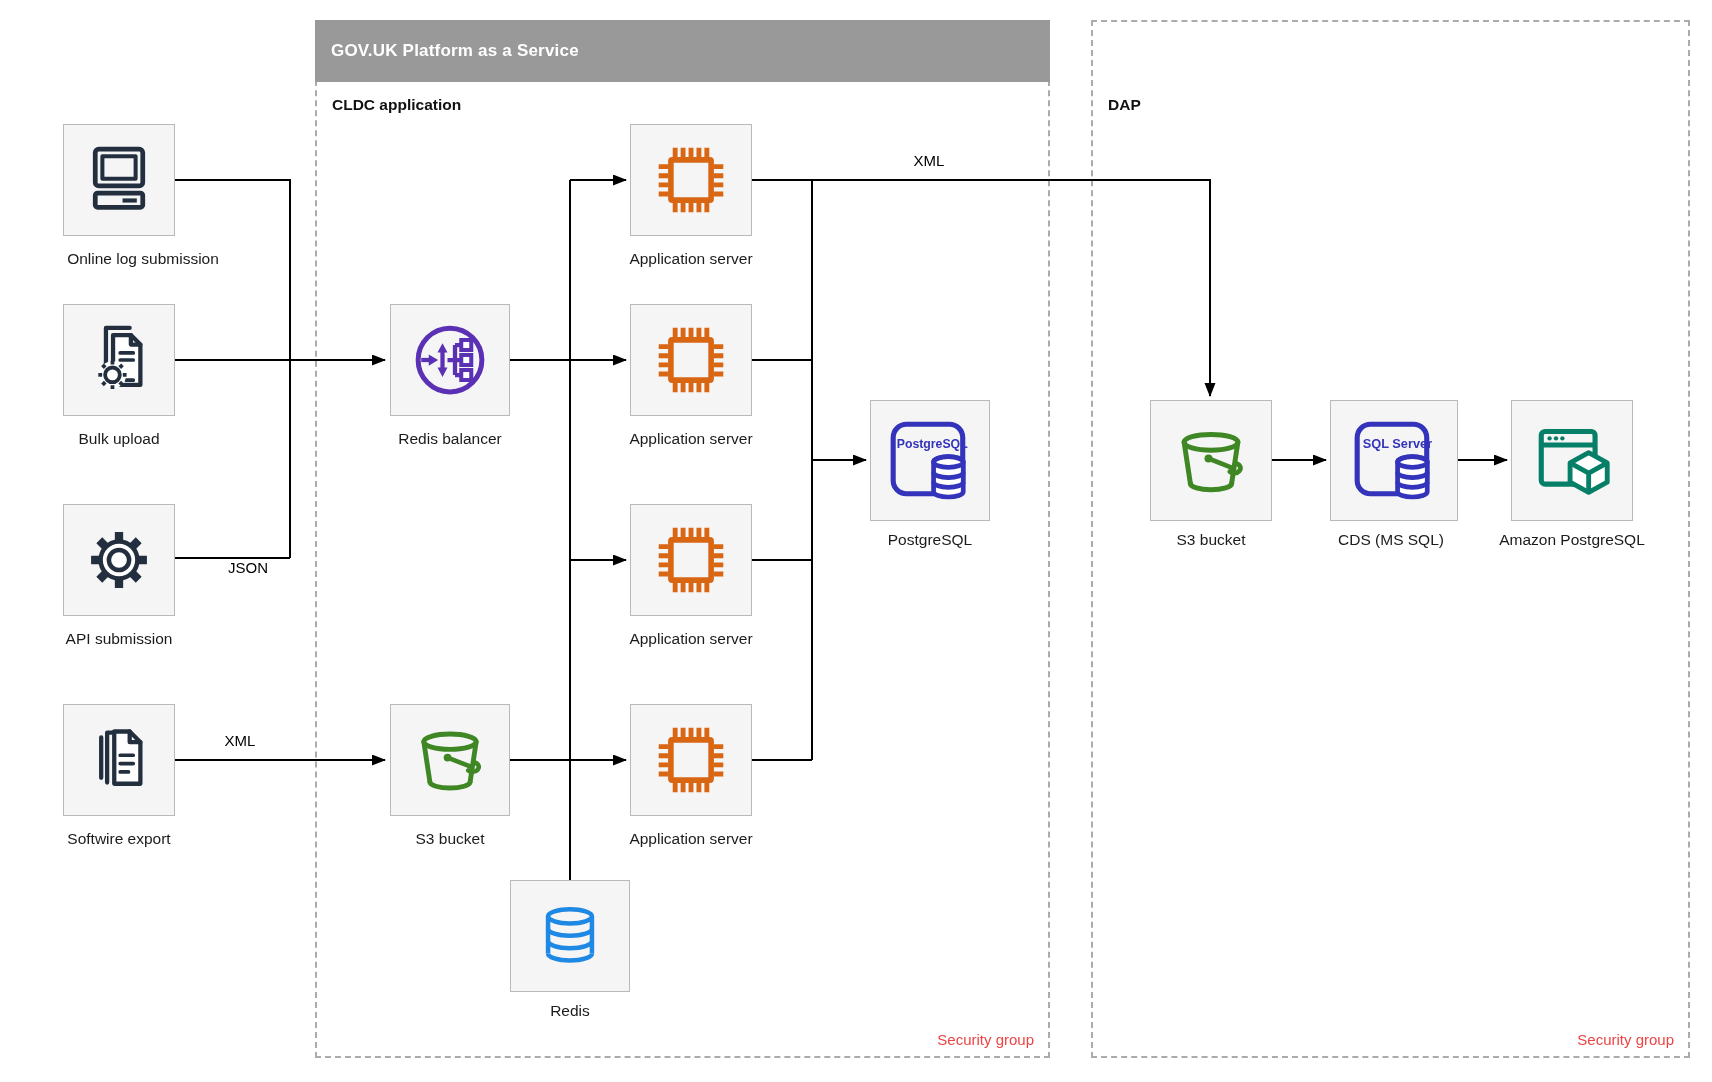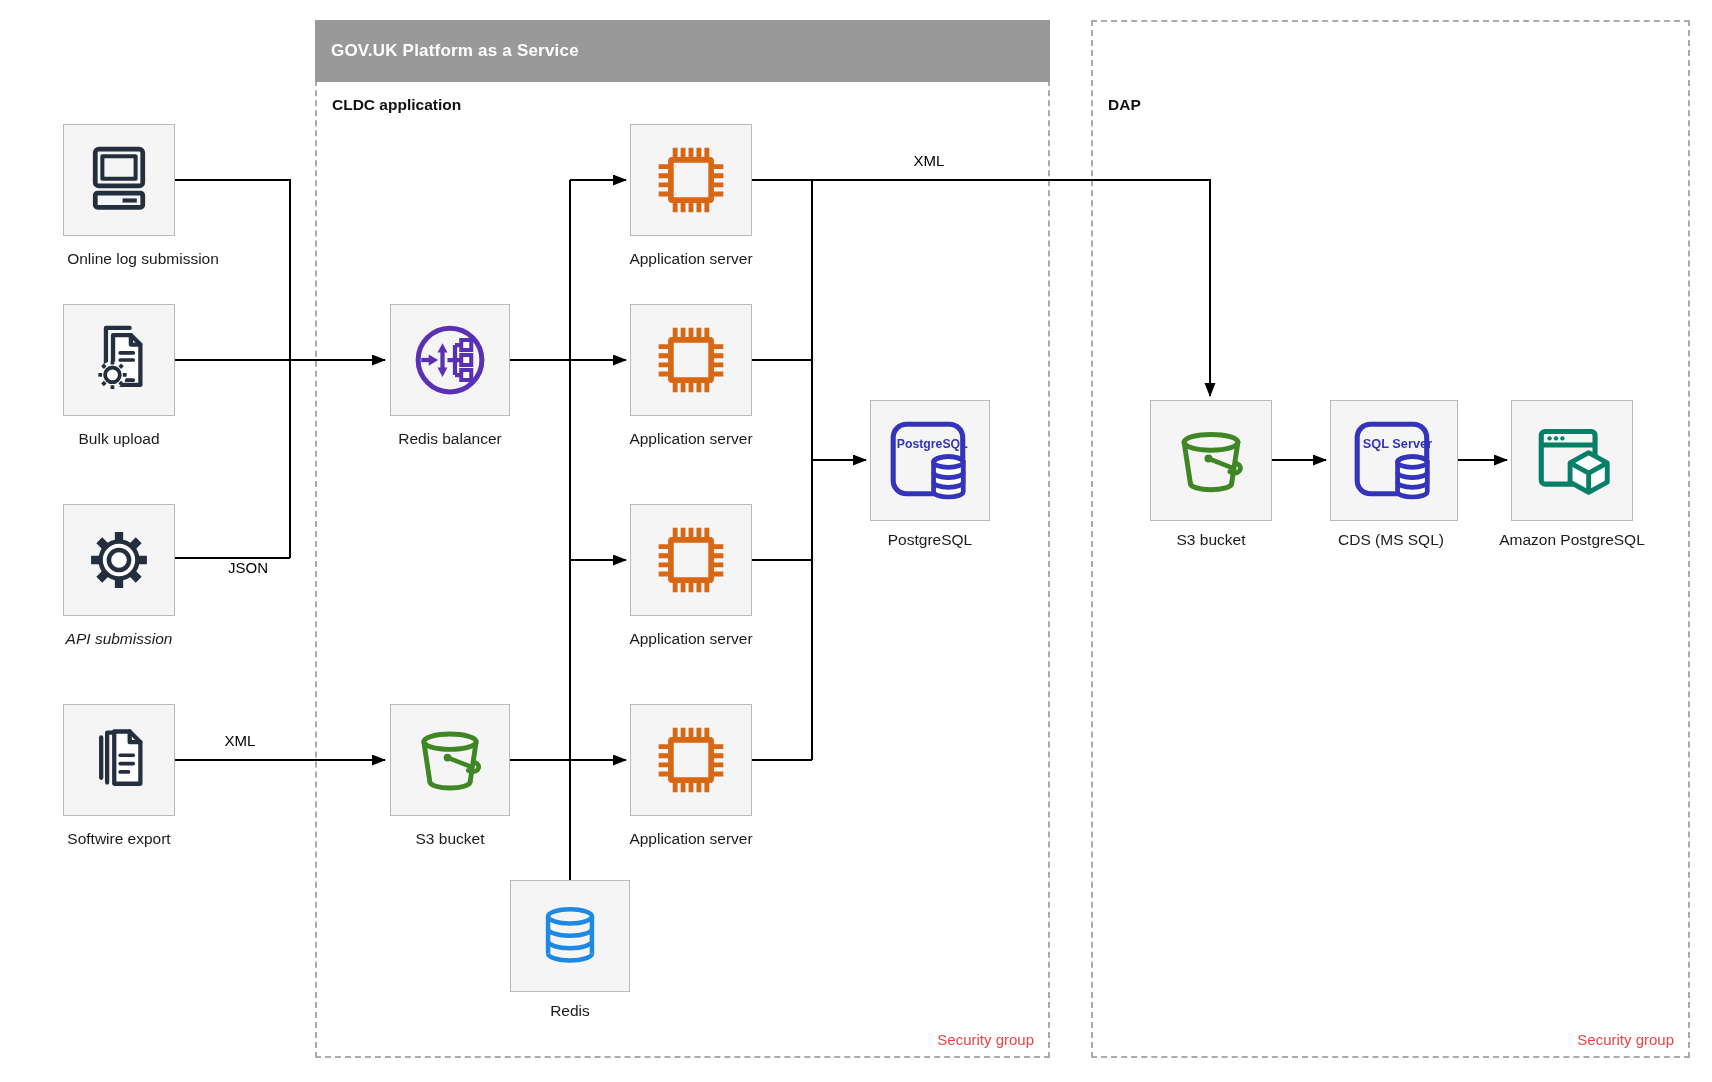--- a/index.html
+++ b/index.html
@@ -96,21 +96,21 @@
   </div>
   <div class="nlabel" style="left:119px;top:430px;">Bulk upload</div>
 
   <div class="node" style="left:63px;top:504px;width:112px;height:112px;">
     <svg width="76" height="76" viewBox="0 0 64 64" fill="none" stroke="#232F3E">
       <path stroke-width="7" stroke-linecap="butt" d="M47.5,32 H55.5 M32,47.5 V55.5 M16.5,32 H8.5 M32,16.5 V8.5 M43,43 L48.6,48.6 M21,43 L15.4,48.6 M21,21 L15.4,15.4 M43,21 L48.6,15.4"></path>
       <circle cx="32" cy="32" r="15.5" stroke-width="3.8" fill="#ffffff"></circle>
       <circle cx="32" cy="32" r="8.5" stroke-width="3.8"></circle>
     </svg>
   </div>
-  <div class="nlabel" style="left:119px;top:630px;font-style:italic;">API submission</div>
+  <div class="nlabel" style="left:119px;top:630px;">API submission</div>
 
   <div class="node" style="left:63px;top:704px;width:112px;height:112px;">
     <svg width="76" height="76" viewBox="0 0 64 64" fill="none" stroke="#232F3E" stroke-width="3.6" stroke-linejoin="round" stroke-linecap="round">
       <path d="M17,13 V47"></path>
       <path d="M22,9 H37 M22,9 V51"></path>
       <path d="M28,8 H41 L50,17 V52 H28 Z" fill="#ffffff"></path>
       <path d="M41,8 V17 H50"></path>
       <path d="M33,28 H44 M33,35 H44 M33,42 H40" stroke-width="3.1"></path>
     </svg>
   </div>

